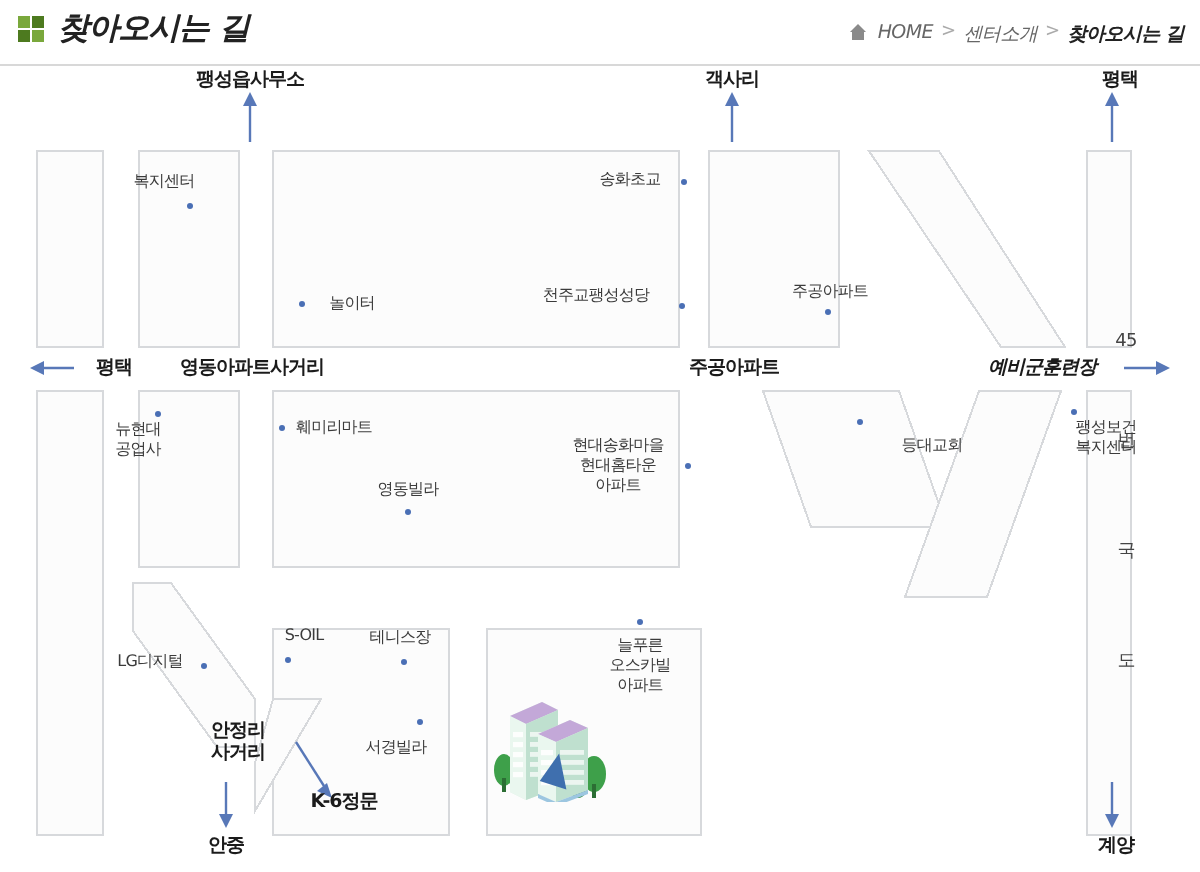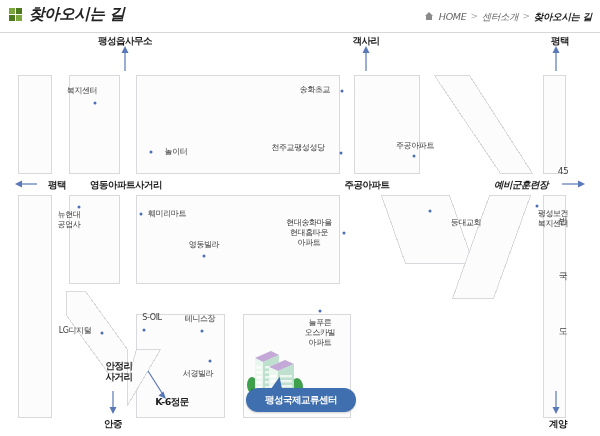--- a/index.html
+++ b/index.html
@@ -362,17 +362,14 @@
       <rect x="35" y="30" width="12" height="2.4"></rect>
         <rect x="35" y="35" width="12" height="2.4"></rect>
       <rect x="35" y="40" width="12" height="2.4"></rect>
         <rect x="35" y="45" width="12" height="2.4"></rect>
     </g>
 
     <polygon points="24,52 33,56 49,50 49,52 33,58 24,54" fill="#9cc6e0"></polygon>
   </svg>
 
   <div id="callout-tail"></div>
-  <div id="center-callout">
-    <span>팽성국제교류센터</span>
-  </div>
 
 </div>
 
 </body></html>

